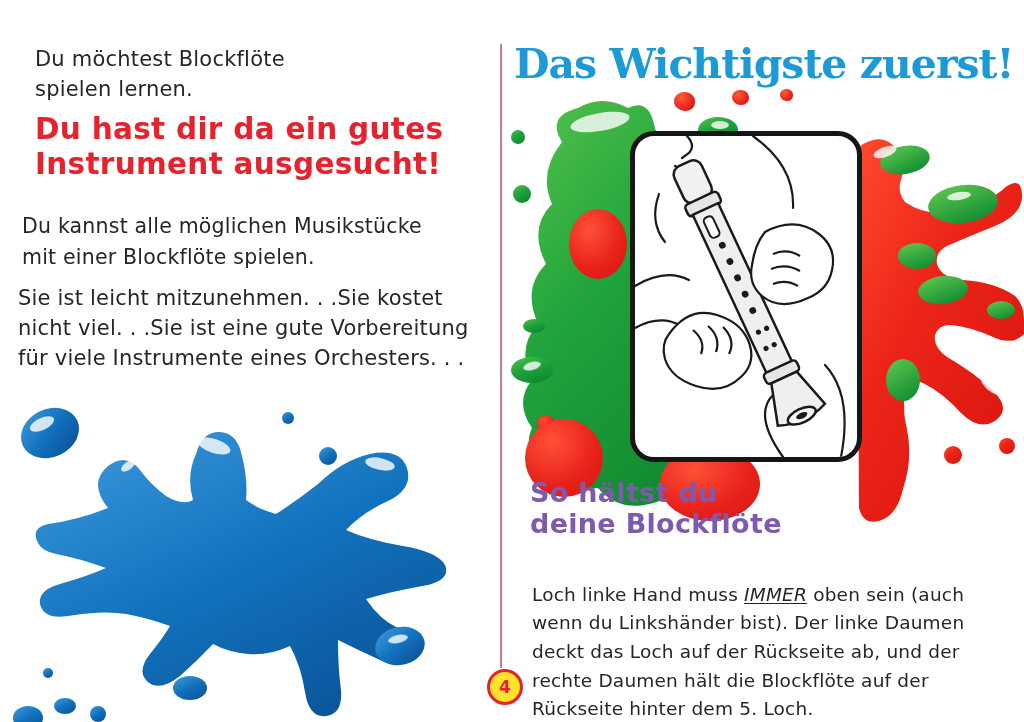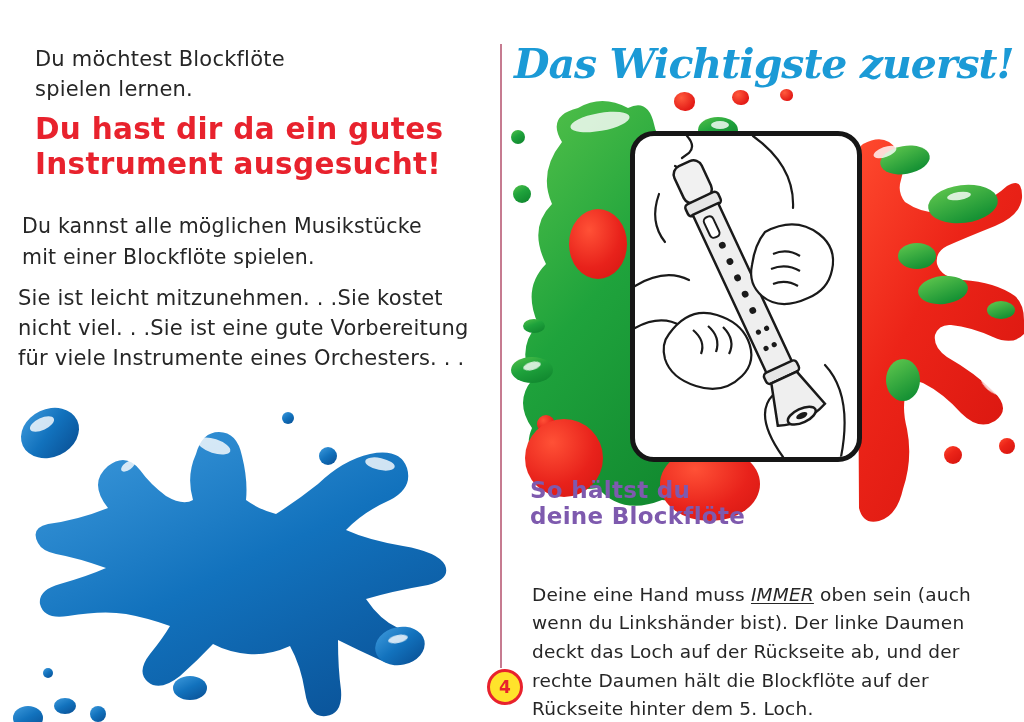--- a/index.html
+++ b/index.html
@@ -10,22 +10,22 @@
   
   .intro{left:35px;top:44px;width:450px;font-size:21px;line-height:1.45;letter-spacing:.2px;}
   .headline-red{left:35px;top:112px;width:450px;font-size:29.5px;font-weight:700;
                 line-height:1.2;color:#e8222d;letter-spacing:.3px;}
   .para1{left:22px;top:211px;width:470px;font-size:20.5px;line-height:1.5;letter-spacing:.2px;}
   .para2{left:18px;top:283px;width:478px;font-size:21px;line-height:1.44;letter-spacing:.2px;}
   .splat-text{left:118px;top:540px;width:262px;font-size:21px;font-weight:700;color:#ffffff;
               line-height:1.55;letter-spacing:.6px;z-index:3;}
   
   .headline-blue{left:514px;top:40px;width:506px;font-size:41px;font-weight:900;
-                 font-family:"DejaVu Serif",serif;color:#1b9ad6;letter-spacing:-1px;z-index:3;font-style:italic;}
-  .subheading{left:530px;top:477px;width:450px;font-size:23px;font-weight:700;color:#7e5aae;
+                 font-family:"DejaVu Serif",serif;color:#1b9ad6;letter-spacing:-1px;z-index:3;}
+  .subheading{left:530px;top:477px;width:450px;font-size:27px;font-weight:700;color:#7e5aae;
               line-height:1.15;letter-spacing:.3px;z-index:3;}
   .instructions{left:532px;top:552px;width:456px;font-size:18.5px;line-height:1.55;
                 letter-spacing:.2px;z-index:3;}
   .instructions u{text-underline-offset:2px;font-style:italic;}
   
   .divider{left:500px;top:44px;width:2px;height:624px;background:#c67b90;z-index:4;}
   .page-circle{left:487px;top:669px;width:30px;height:30px;border:3.5px solid #e8222d;
                background:#ffe32b;border-radius:50%;color:#e8222d;font-weight:700;font-size:17px;
                display:flex;align-items:center;justify-content:center;z-index:5;}
   .frame{left:630px;top:131px;width:232px;height:331px;background:#ffffff;border:5px solid #161616;
@@ -214,21 +214,21 @@
         <path d="M73 190 q13 11 8 26" fill="none"></path>
         <path d="M88 191 q13 13 6 27" fill="none"></path>
       </g>
     </svg>
   </div>
 
   <div class="abs centered subheading">So hältst du
 deine Blockflöte</div>
 
   <div class="abs centered instructions">
-    <span>Deine eine Hand muss </span><u>IMMER</u><span> oben sein (auch
+    <span>Loch linke Hand muss </span><u>IMMER</u><span> oben sein (auch
 wenn du Linkshänder bist). Der linke Daumen
 deckt das Loch auf der Rückseite ab, und der
 rechte Daumen hält die Blockflöte auf der
 Rückseite hinter dem 5. Loch.</span>
   </div>
 
   <div class="abs divider"></div>
   <div class="abs page-circle">
     <span>4</span>
   </div>

